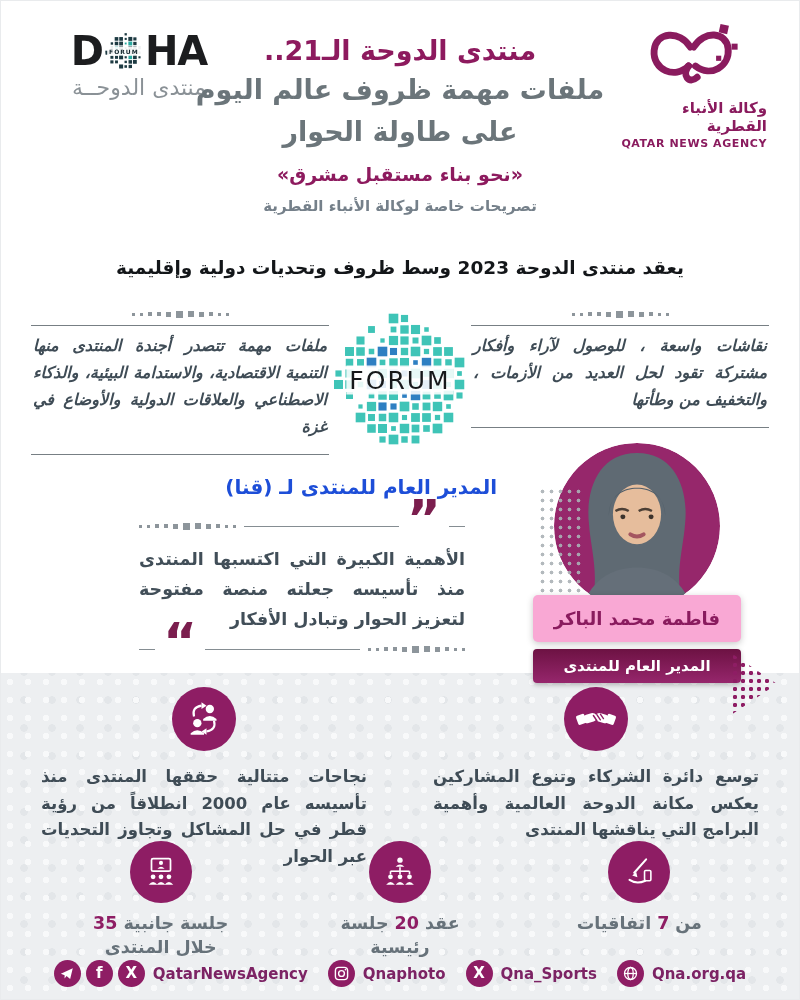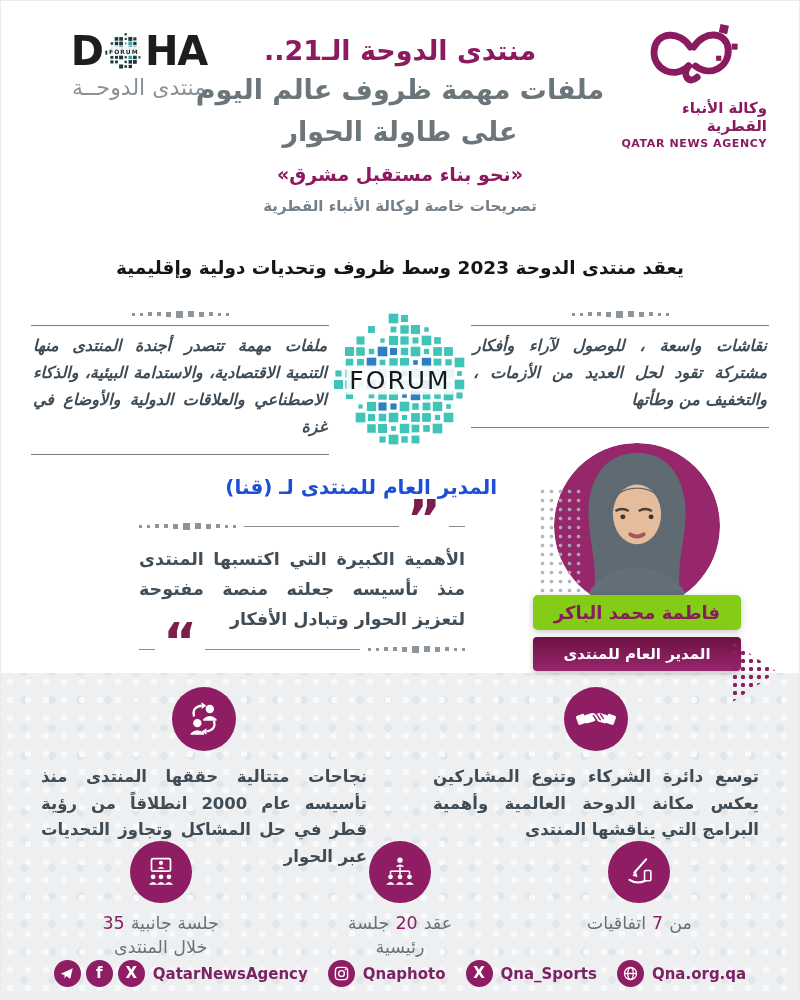--- a/index.html
+++ b/index.html
@@ -56,22 +56,22 @@
   .q-line{flex:1;border-top:1.4px solid #858d92;}
   .q-stub{width:16px;border-top:1.4px solid #858d92;}
   .q-mark{color:#7b1e4e;font-size:52px;line-height:0;height:18px;display:block;
           font-weight:800;transform:translateY(2px);}
   .q-text{direction:rtl;text-align:justify;color:#414e58;font-size:17.5px;font-weight:600;
           line-height:1.7;margin:10px 0 6px;}
   .person{position:absolute;right:18px;top:-18px;width:208px;}
   .avatar-wrap{position:relative;width:166px;height:166px;margin:0 auto;}
   .avatar-deco{position:absolute;left:-16px;bottom:14px;width:44px;height:108px;
       background:radial-gradient(circle,#aab1b6 1.8px,transparent 2.1px) 0 0/9px 9px;opacity:.9;}
-  .name-card{position:relative;background:#84cc16;border-radius:5px;box-shadow:0 2px 7px rgba(0,0,0,.22);
-      padding:7px 12px;margin-top:-14px;text-align:center;direction:rtl;color:#8a1b5e;
+  .name-card{position:relative;background:#f9a8d4;border-radius:5px;box-shadow:0 2px 7px rgba(0,0,0,.22);
+      padding:13px 12px;margin-top:-14px;text-align:center;direction:rtl;color:#8a1b5e;
       font-size:18px;font-weight:800;z-index:2;}
   .title-bar{position:relative;background:linear-gradient(180deg,#6d1243,#96266c);color:#fff;
       text-align:center;direction:rtl;font-size:15px;font-weight:700;padding:8px 10px;
       border-radius:4px;margin-top:7px;box-shadow:0 2px 5px rgba(0,0,0,.25);z-index:2;}
   .arrow-deco{position:absolute;right:-36px;top:4px;width:46px;height:62px;
       background:radial-gradient(circle,#8e1d64 2px,transparent 2.3px) 0 0/8px 8px;
       clip-path:polygon(0 0,100% 50%,0 100%);}
 
   
   .bottom{position:absolute;left:0;right:0;top:672px;bottom:0;background-color:#edeff1;
@@ -81,21 +81,21 @@
   .ach-row{position:absolute;left:40px;right:40px;top:14px;display:flex;gap:66px;}
   .ach{flex:1;text-align:center;}
   .circle-icon{width:64px;height:64px;border-radius:50%;background:#8e1d64;margin:0 auto;
       display:flex;align-items:center;justify-content:center;}
   .ach-text{margin-top:13px;direction:rtl;text-align:justify;color:#3f4c56;font-size:16.5px;
       font-weight:600;line-height:1.62;}
   .stats{position:absolute;left:40px;right:40px;top:168px;display:flex;}
   .stat{flex:1;text-align:center;}
   .stat .circle-icon{width:62px;height:62px;margin-bottom:10px;}
   .s-line{display:flex;justify-content:center;align-items:baseline;gap:6px;direction:ltr;
-      color:#67727a;font-size:17.5px;font-weight:400;}
+      color:#67727a;font-size:17.5px;font-weight:700;}
   .s-line .num{color:#8e1d64;}
   .s-line2{margin-top:4px;}
   .social{position:absolute;left:0;right:0;bottom:12px;display:flex;justify-content:center;
       align-items:center;gap:20px;}
   .soc-group{display:flex;align-items:center;gap:8px;}
   .soc-circles{display:flex;align-items:center;gap:5px;}
   .soc{width:27px;height:27px;border-radius:50%;background:#8e1d64;display:flex;
       align-items:center;justify-content:center;color:#fff;}
   .soc span{font-size:15px;font-weight:800;line-height:1;color:#fff;}
   .handle{color:#7c2364;font-size:15px;font-weight:700;}

